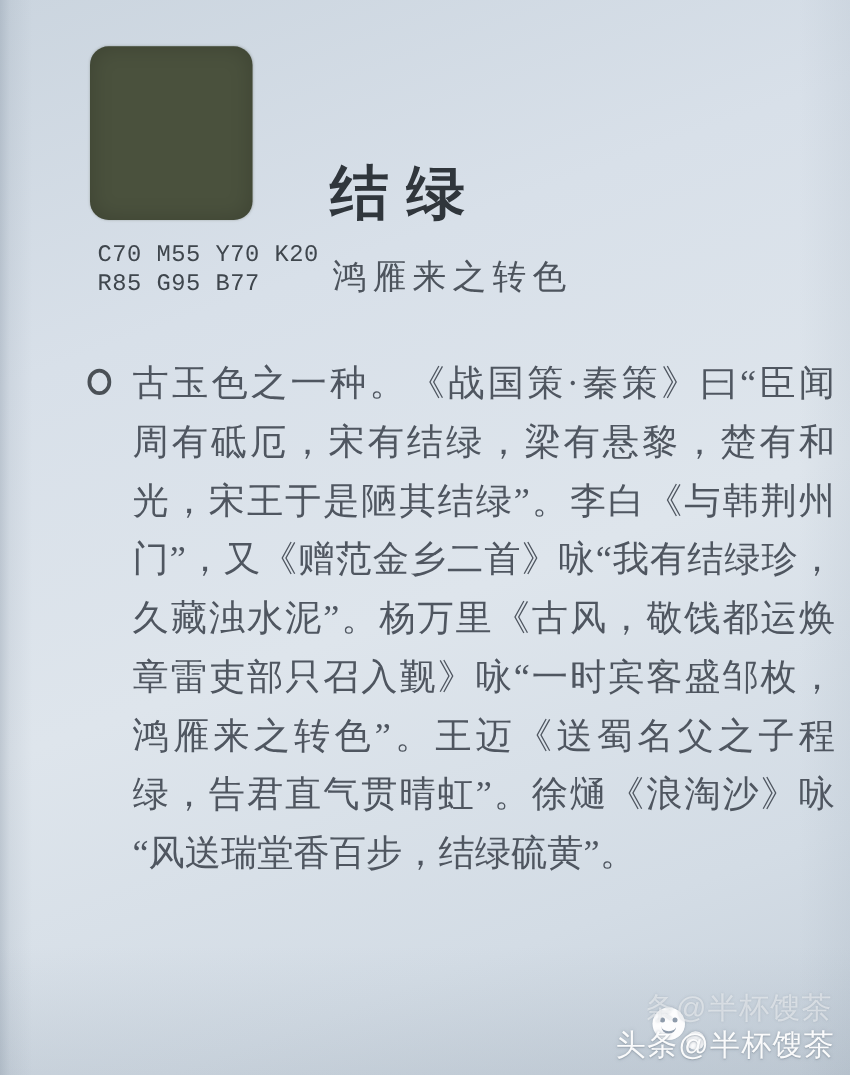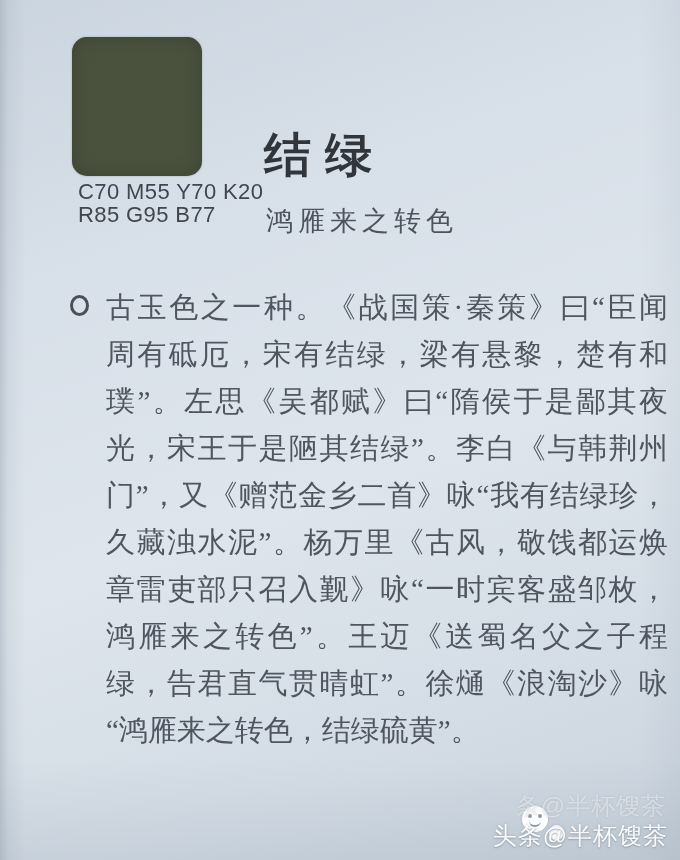--- a/index.html
+++ b/index.html
@@ -18,23 +18,23 @@
       linear-gradient(to right, rgba(110,125,142,.28) 0px, rgba(110,125,142,.10) 8px, rgba(110,125,142,0) 26px),
       linear-gradient(to top, rgba(120,135,150,.14) 0%, rgba(120,135,150,0) 12%),
       linear-gradient(to left, rgba(130,145,160,.10) 0%, rgba(130,145,160,0) 6%);
   }
   .swatch{
     position:absolute;left:72px;top:37px;width:130px;height:139px;
     border-radius:15px;
     box-shadow:inset 0 0 18px rgba(0,0,0,.18), 0 0 2px rgba(60,65,50,.35);
   }
   .print-values{
-    position:absolute;left:78px;top:180px;
-    font-family:Liberation Sans, sans-serif;
-    font-size:22px;line-height:23px;color:#3f464d;letter-spacing:.4px;
+    position:absolute;left:78px;top:193px;
+    font-family:Liberation Mono, monospace;
+    font-size:19px;line-height:23px;color:#3f464d;letter-spacing:.4px;
   }
   .title{
     position:absolute;left:264px;top:130px;margin:0;
     font-size:47px;font-weight:600;color:#30363c;letter-spacing:14px;line-height:1.1;text-align:center;
   }
   .subtitle{
     position:absolute;left:266px;top:203px;
     font-size:27px;color:#4d545d;letter-spacing:5px;
   }
   .body-block{
@@ -83,28 +83,27 @@
     <div>R85 G95 B77</div>
   </div>
 
   <h1 class="title">结绿</h1>
   <div class="subtitle">鸿雁来之转色</div>
 
   <div class="body-block">
     <span class="bullet-circle"></span>
     <div class="bline jl">古玉色之一种。《战国策·秦策》曰“臣闻</div>
     <div class="bline jl">周有砥厄，宋有结绿，梁有悬黎，楚有和</div>
-    <div class="bline jl">璞”。左思《吴都赋》曰“隋侯于是鄙其夜</div>
     <div class="bline jl">光，宋王于是陋其结绿”。李白《与韩荆州</div>
     <div class="bline jl">门”，又《赠范金乡二首》咏“我有结绿珍，</div>
     <div class="bline jl">久藏浊水泥”。杨万里《古风，敬饯都运焕</div>
     <div class="bline jl">章雷吏部只召入觐》咏“一时宾客盛邹枚，</div>
     <div class="bline jl">鸿雁来之转色”。王迈《送蜀名父之子程</div>
     <div class="bline jl">绿，告君直气贯晴虹”。徐熥《浪淘沙》咏</div>
-    <div class="bline">“鸿雁来之转色，结绿硫黄”。</div>
+    <div class="bline">“风送瑞堂香百步，结绿硫黄”。</div>
   </div>
 
   <div class="watermark">
     <span class="wm-face big">
       <span class="eye l"></span>
         <span class="eye r"></span>
         <span class="mouth"></span>
     </span>
     <span class="wm-face small"></span>
     <div class="wm-ghost">头条@半杯馊茶</div>

